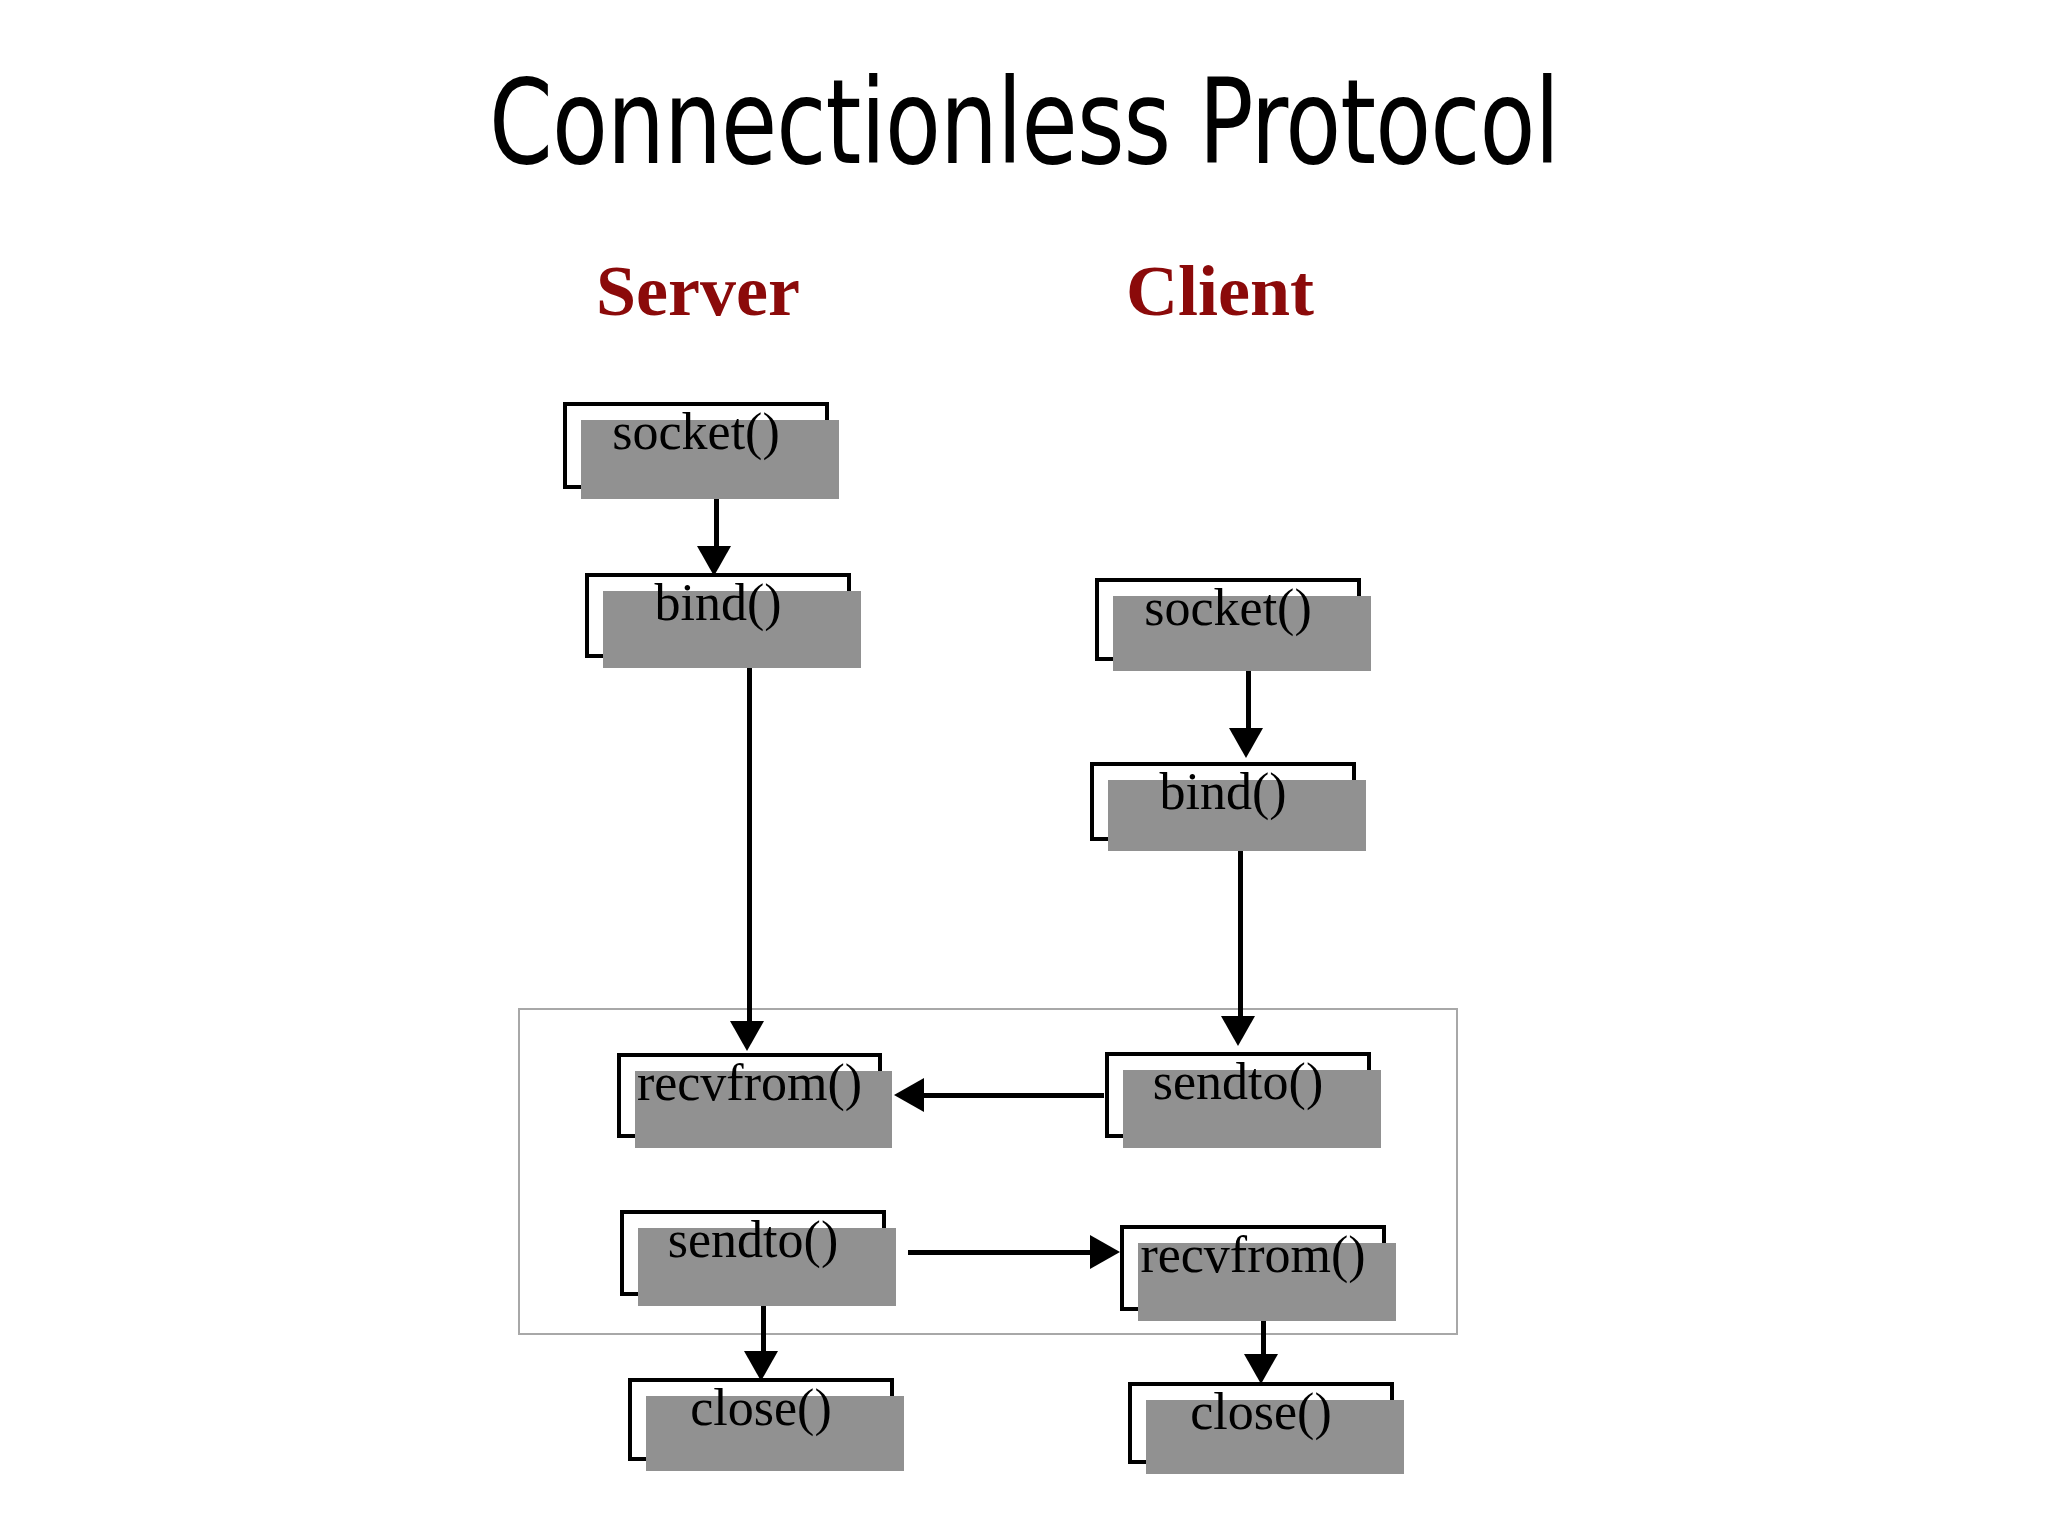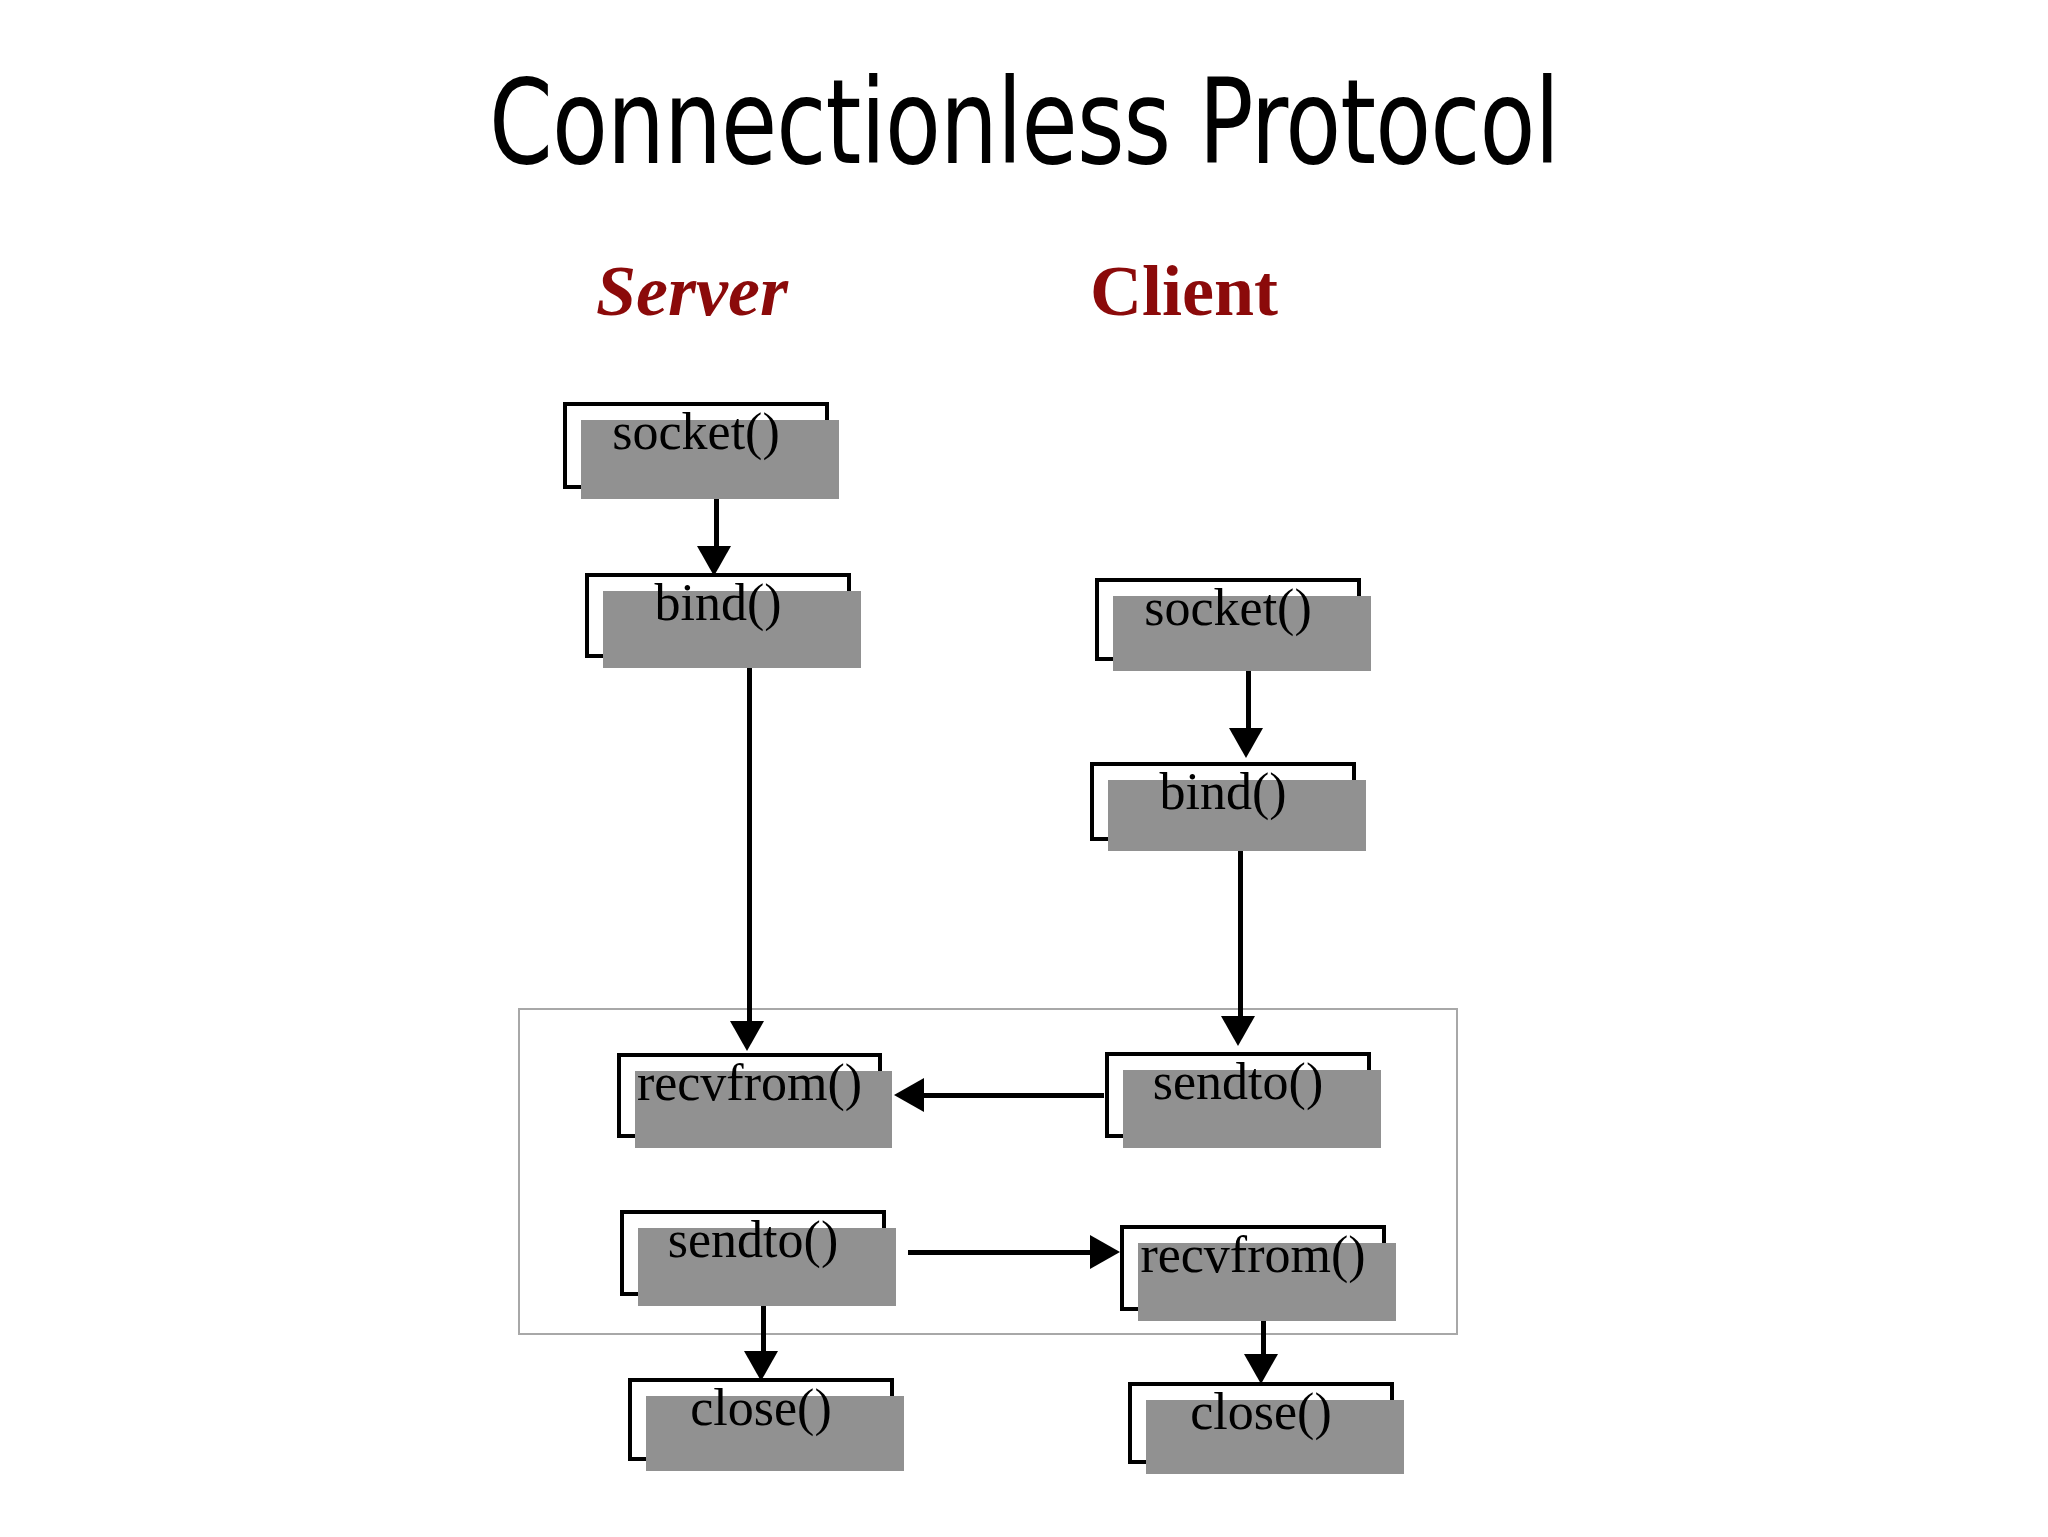--- a/index.html
+++ b/index.html
@@ -40,22 +40,22 @@
   
   .col-head {
     position: absolute;
     font-family: "Liberation Serif", serif;
     font-weight: bold;
     font-size: 72px;
     color: #8B0A0A;
     line-height: 1;
     white-space: nowrap;
   }
-  #head-server { left: 596px; top: 255px; font-style: italic; }
-  #head-client { left: 1090px; top: 255px; }
+  #head-server { left: 596px; top: 255px; }
+  #head-client { left: 1126px; top: 255px; }
 
   
   #loop-rect {
     position: absolute;
     left: 518px;
     top: 1008px;
     width: 940px;
     height: 327px;
     border: 2px solid #a8a8a8;
     box-sizing: border-box;

